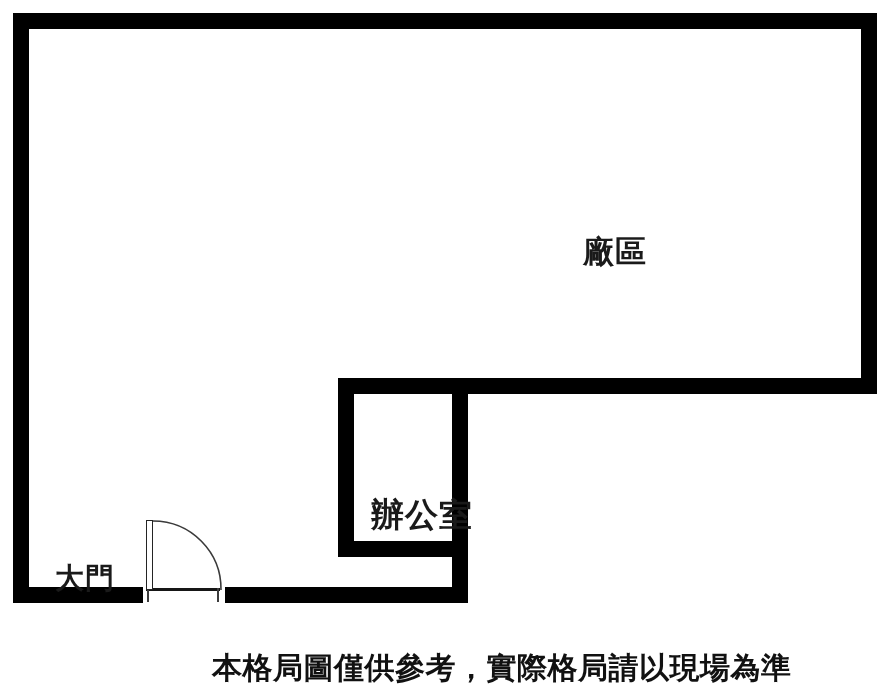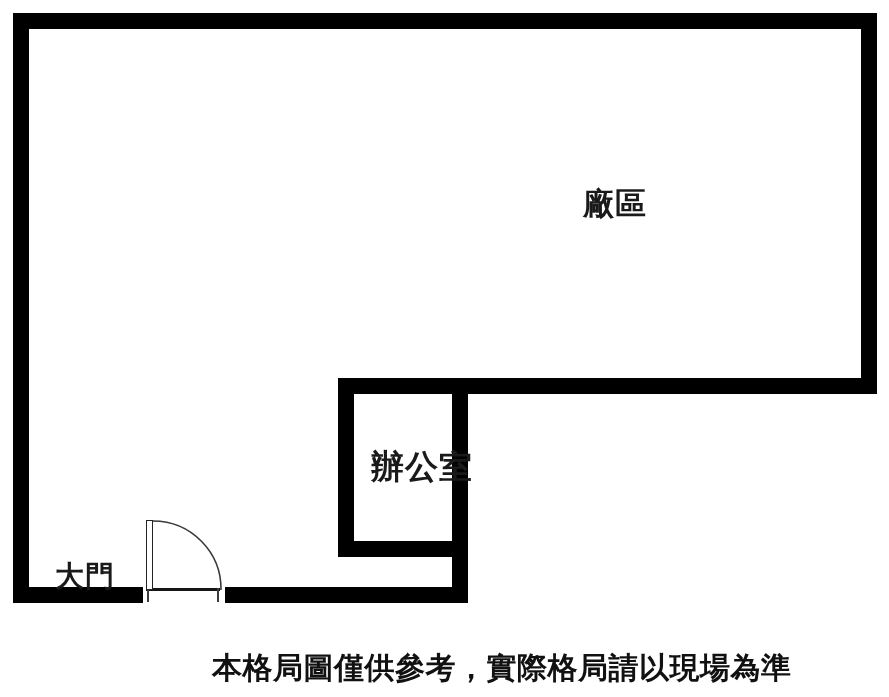--- a/index.html
+++ b/index.html
@@ -37,24 +37,25 @@
   .door-leaf{
     position:absolute;left:146px;top:520px;width:7px;height:70px;
     background:var(--bg);border:1.5px solid #242424;box-sizing:border-box;
   }
   .door-arc{position:absolute;left:150px;top:516px;width:76px;height:78px;}
   
   .room-label{
     position:absolute;color:var(--text);
     font-weight:600;letter-spacing:1px;white-space:nowrap;
     transform:translate(-50%,-50%);
+    margin-top:48px;
   }
   .label-factory{left:615px;top:204px;font-size:31px;}
   .label-office {left:422px;top:467px;font-size:33px;}
-  .label-door   {left:85px; top:577px;font-size:29px;}
+  .label-door   {left:85px; top:531px;font-size:29px;}
   .caption{
     position:absolute;left:204px;top:648px;
     color:#111111;font-size:30px;font-weight:600;
     letter-spacing:0.5px;white-space:nowrap;margin-left:8px;
   }
 </style>
 </head>
 <body>
 
 <div class="canvas">

